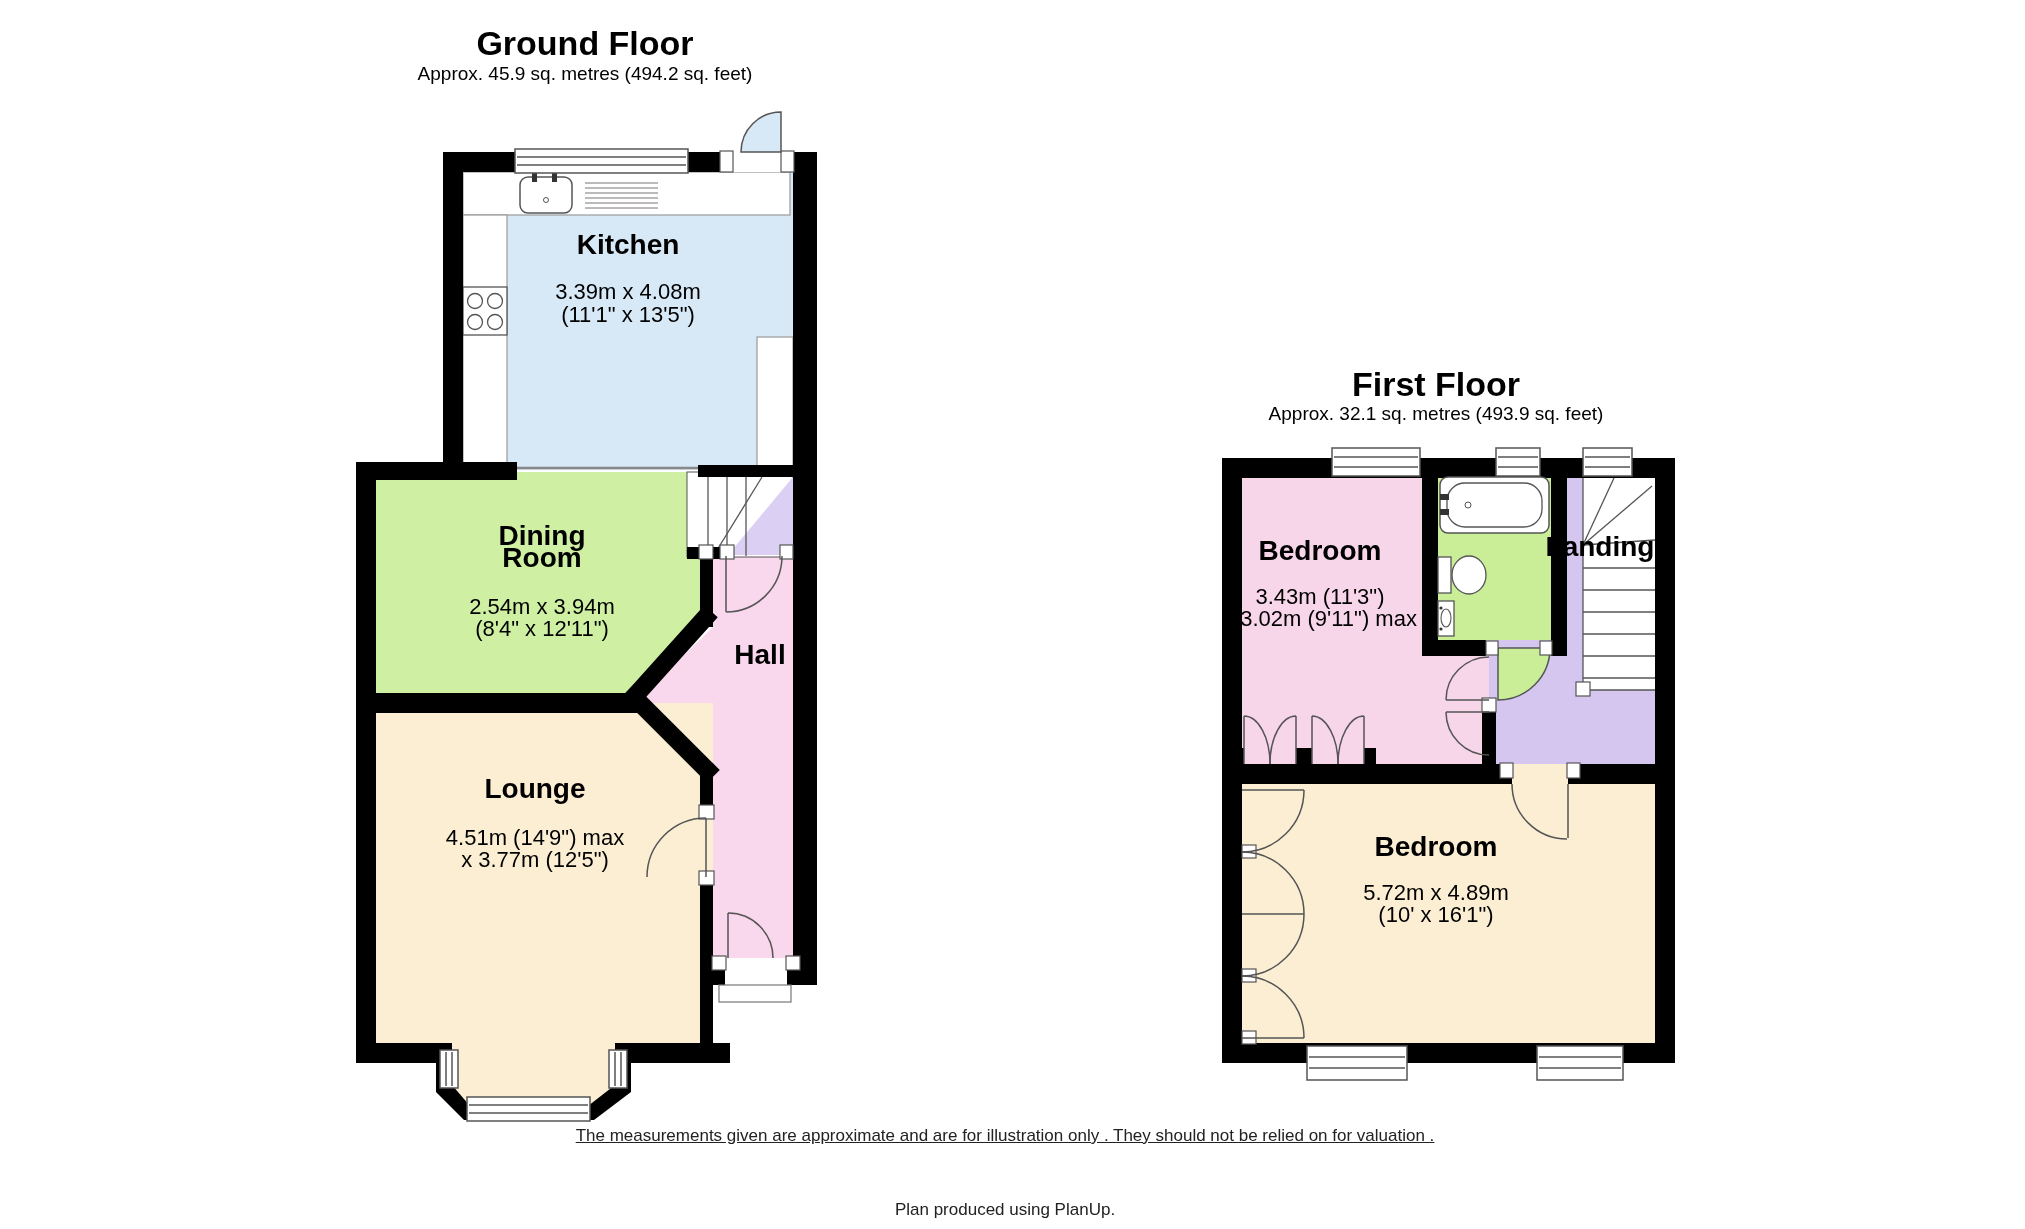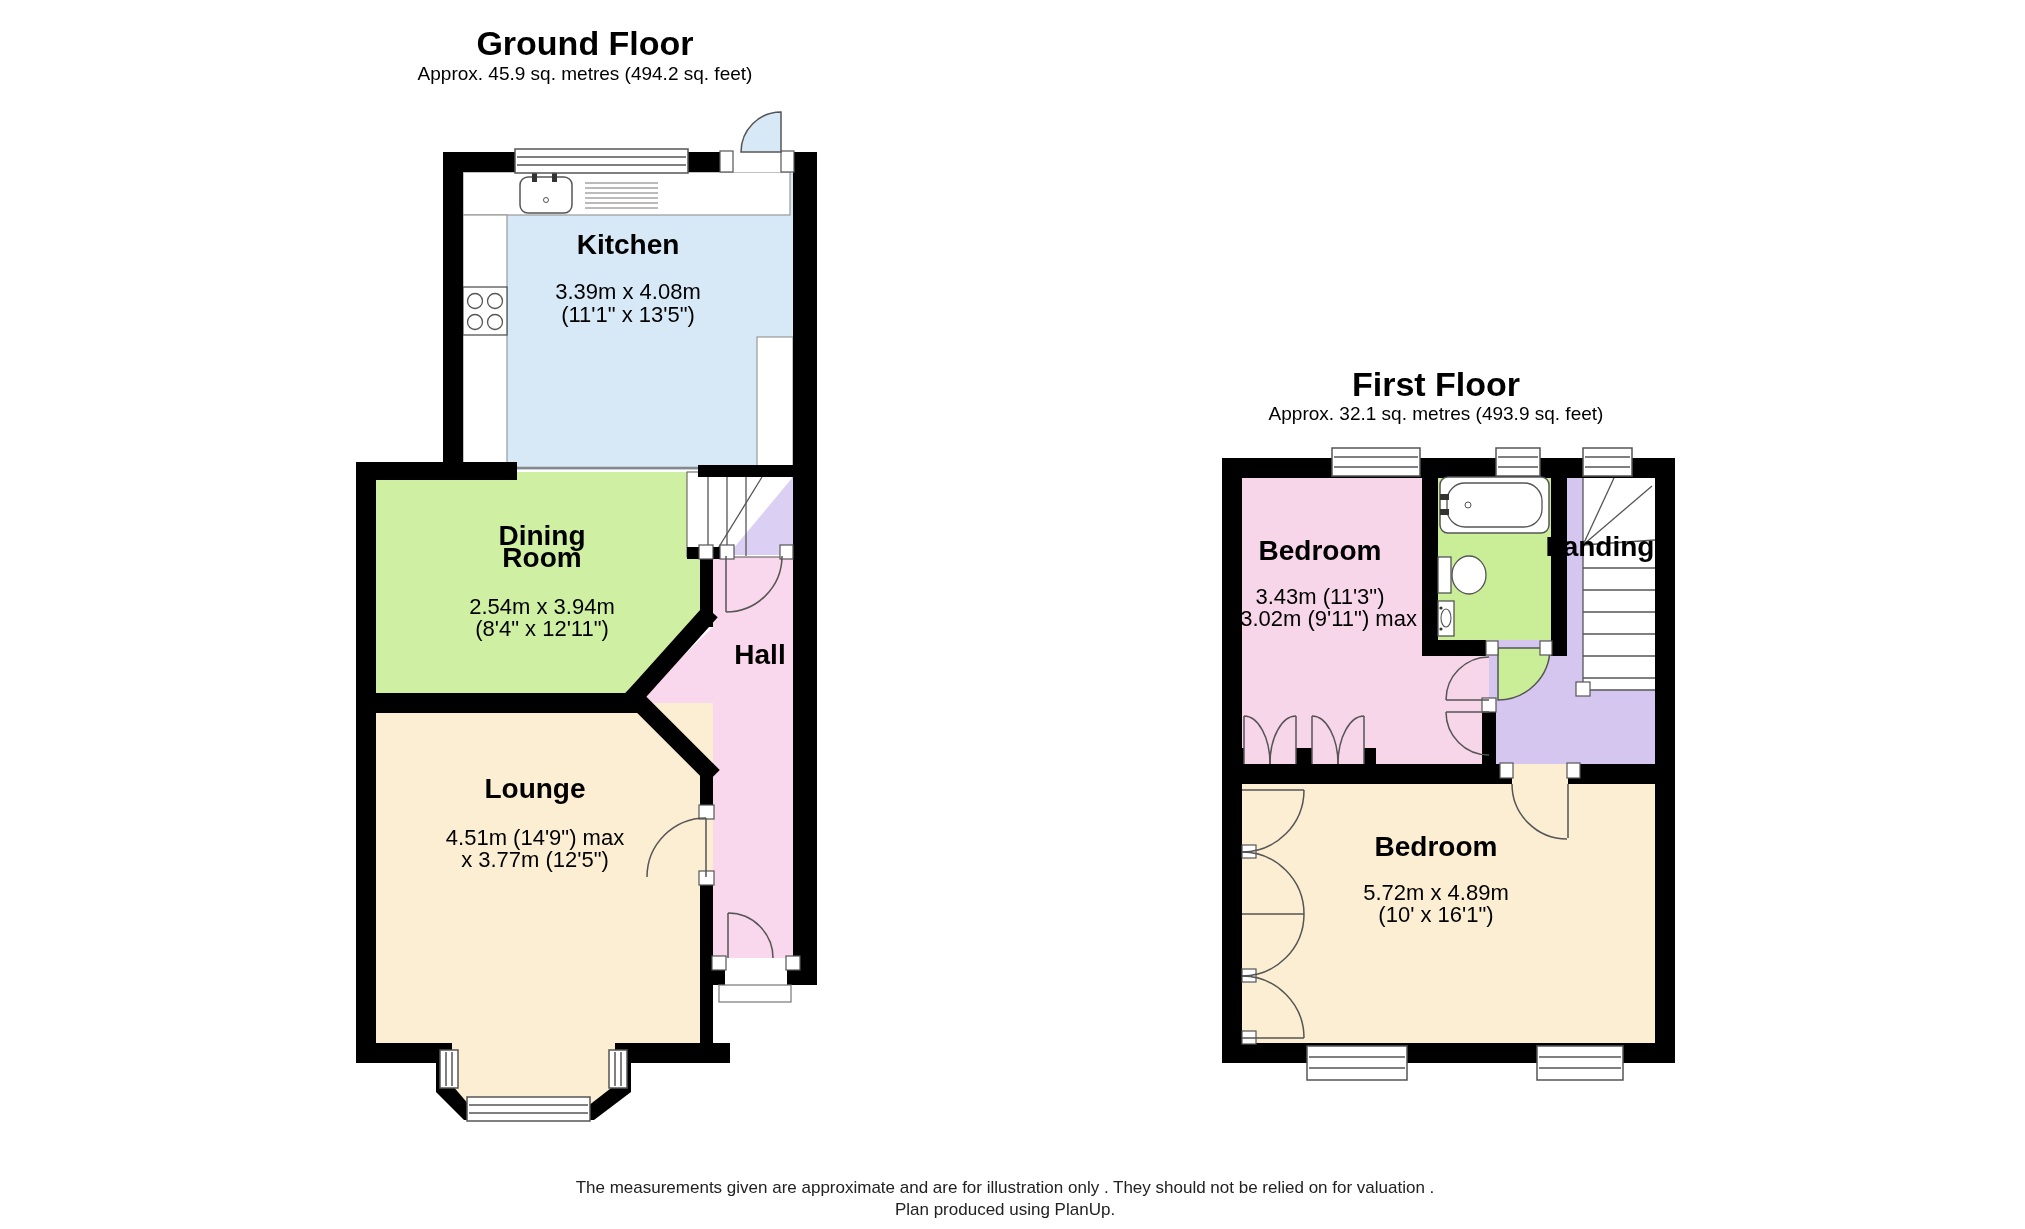--- a/index.html
+++ b/index.html
@@ -306,16 +306,16 @@
 <div class="lbl room-name" style="left:1320px; top:536px;">Bedroom</div>
 <div class="lbl room-dims" style="left:1320px; top:565px;">3.43m (11'3")</div>
 <div class="lbl room-dims" style="left:1320px; top:587px;">x 3.02m (9'11") max</div>
 
 <div class="lbl room-name" style="left:1600px; top:532px;">Landing</div>
 
 <div class="lbl room-name" style="left:1436px; top:832px;">Bedroom</div>
 <div class="lbl room-dims" style="left:1436px; top:861px;">5.72m x 4.89m</div>
 <div class="lbl room-dims" style="left:1436px; top:883px;">(10' x 16'1")</div>
 
-<div class="lbl disclaimer" style="left:1005px; top:1179px;">The measurements given are approximate and are for illustration only . They should not be relied on for valuation .</div>
+<div class="lbl disclaimer" style="left:1005px; top:1127px;text-decoration:underline;">The measurements given are approximate and are for illustration only . They should not be relied on for valuation .</div>
 <div class="lbl disclaimer" style="left:1005px; top:1201px;">Plan produced using PlanUp.</div>
 
 </div>
 
 </body></html>

